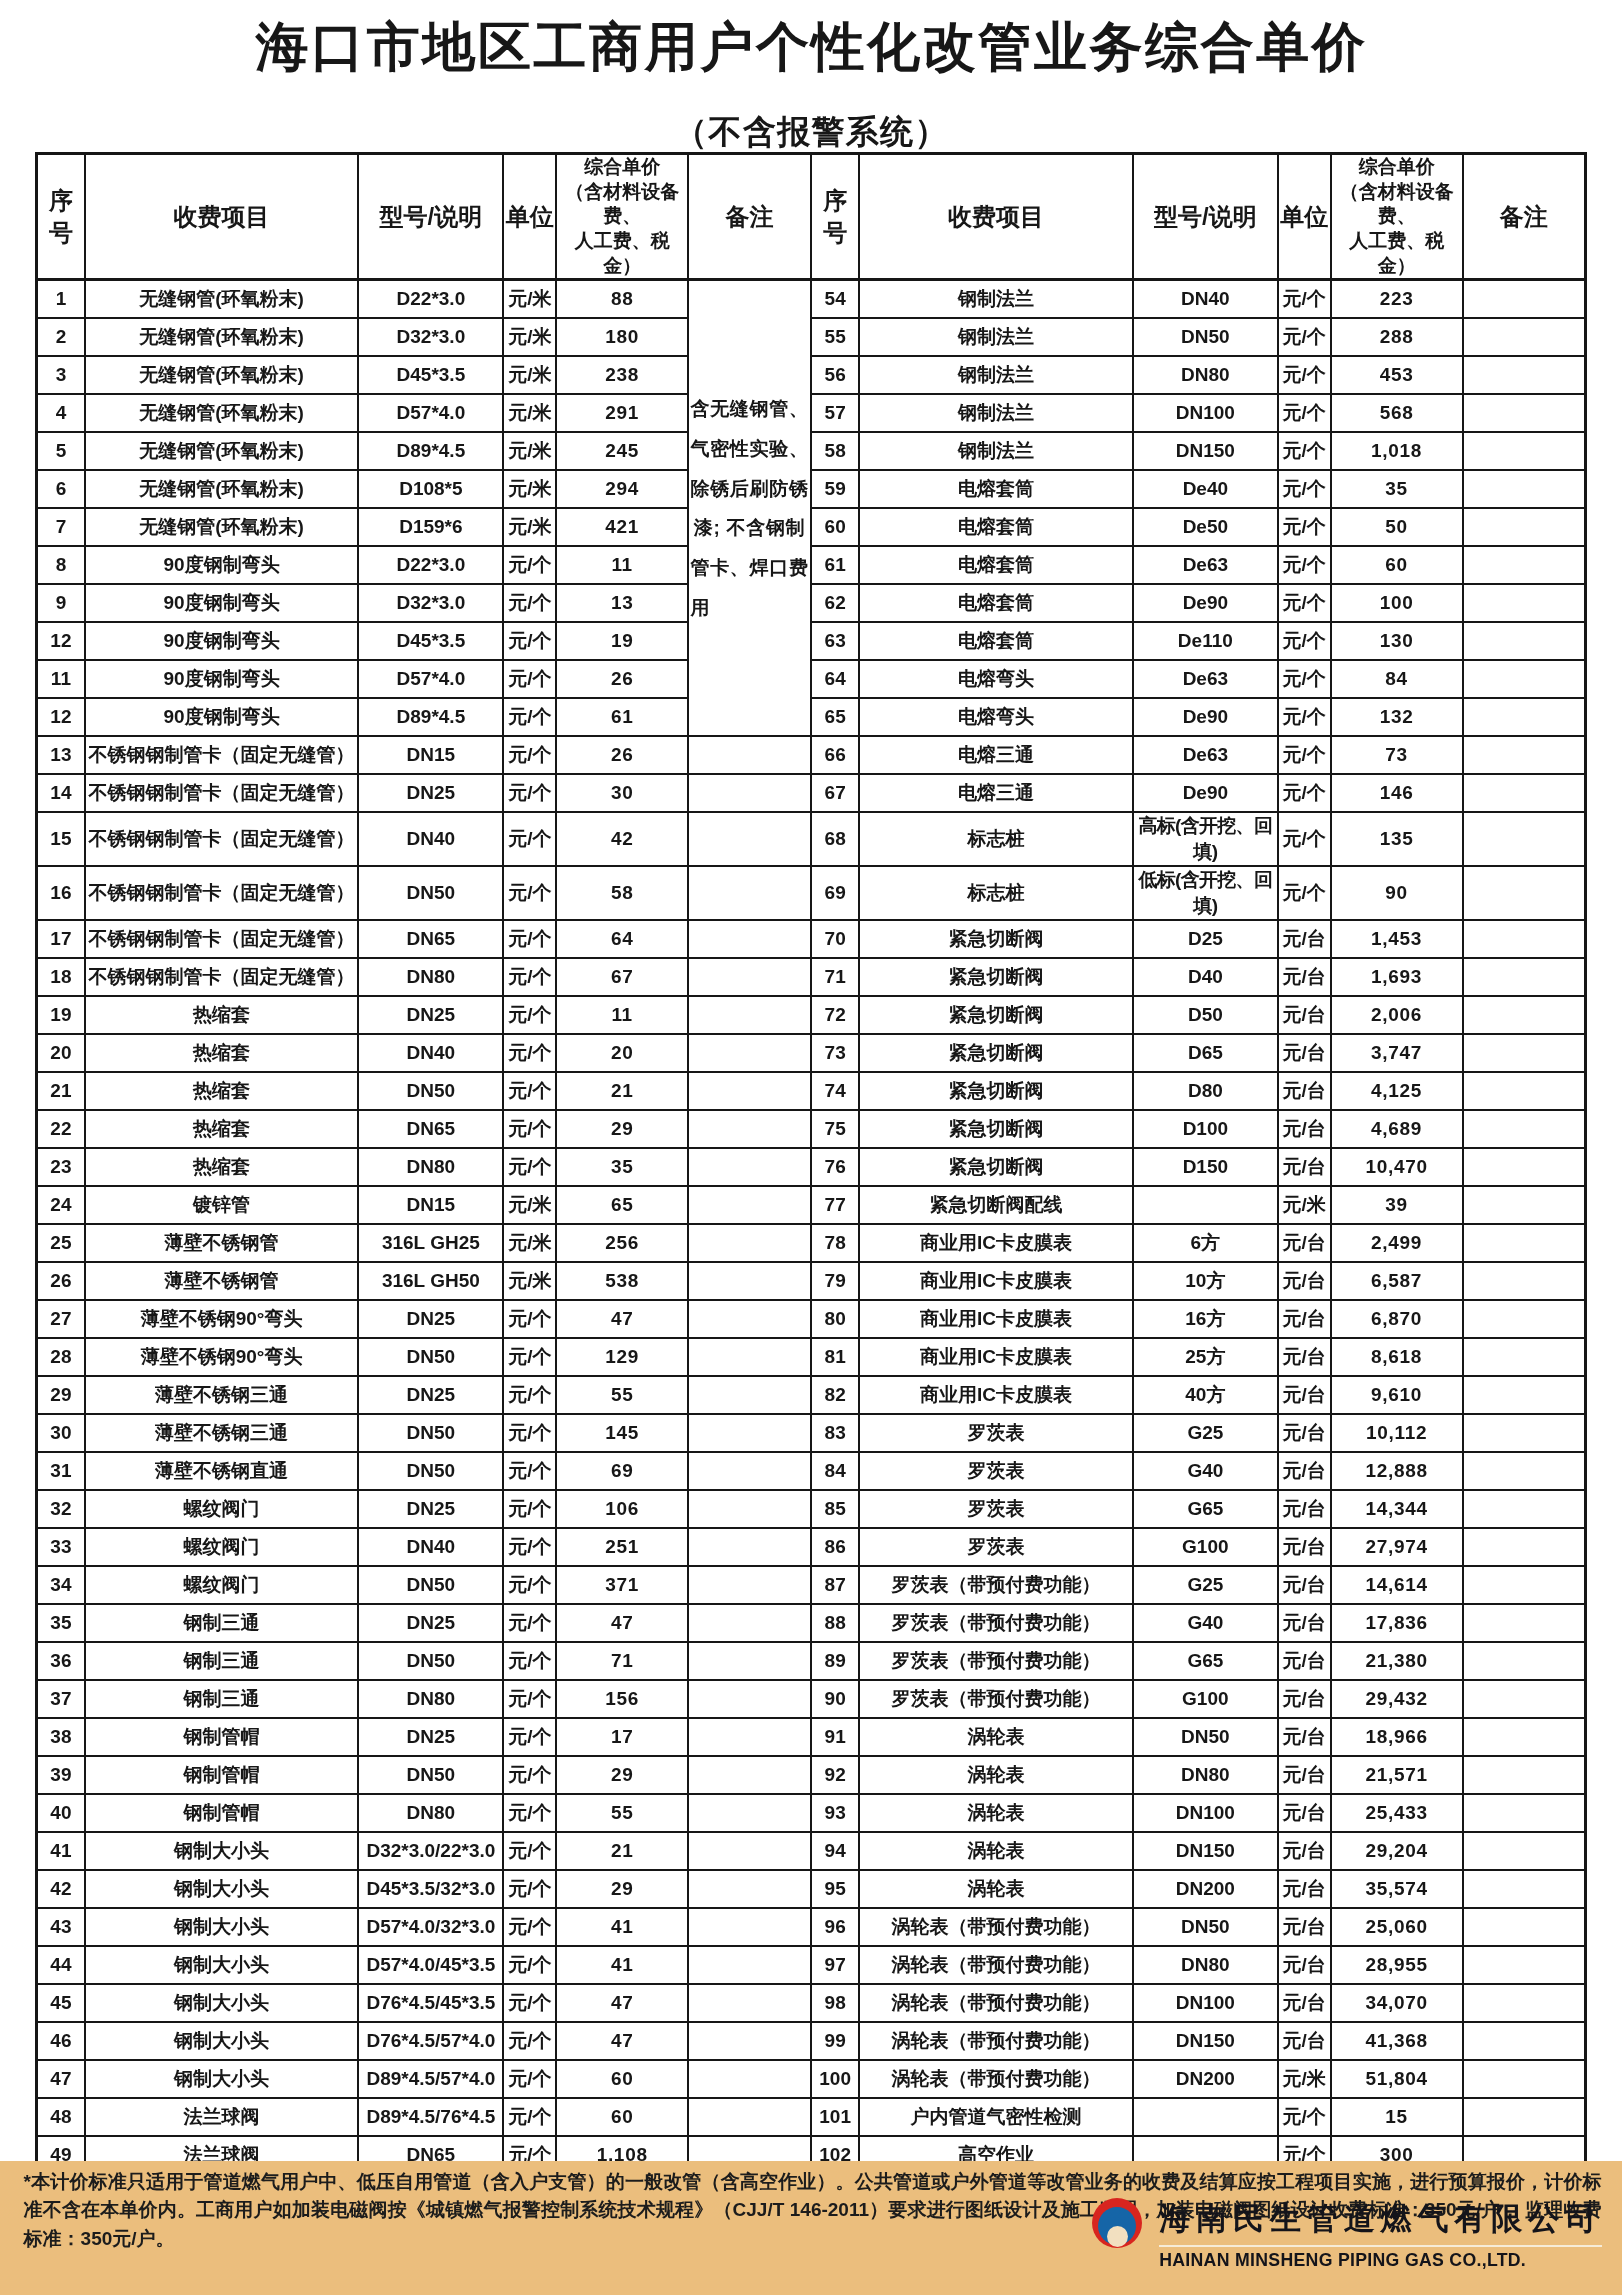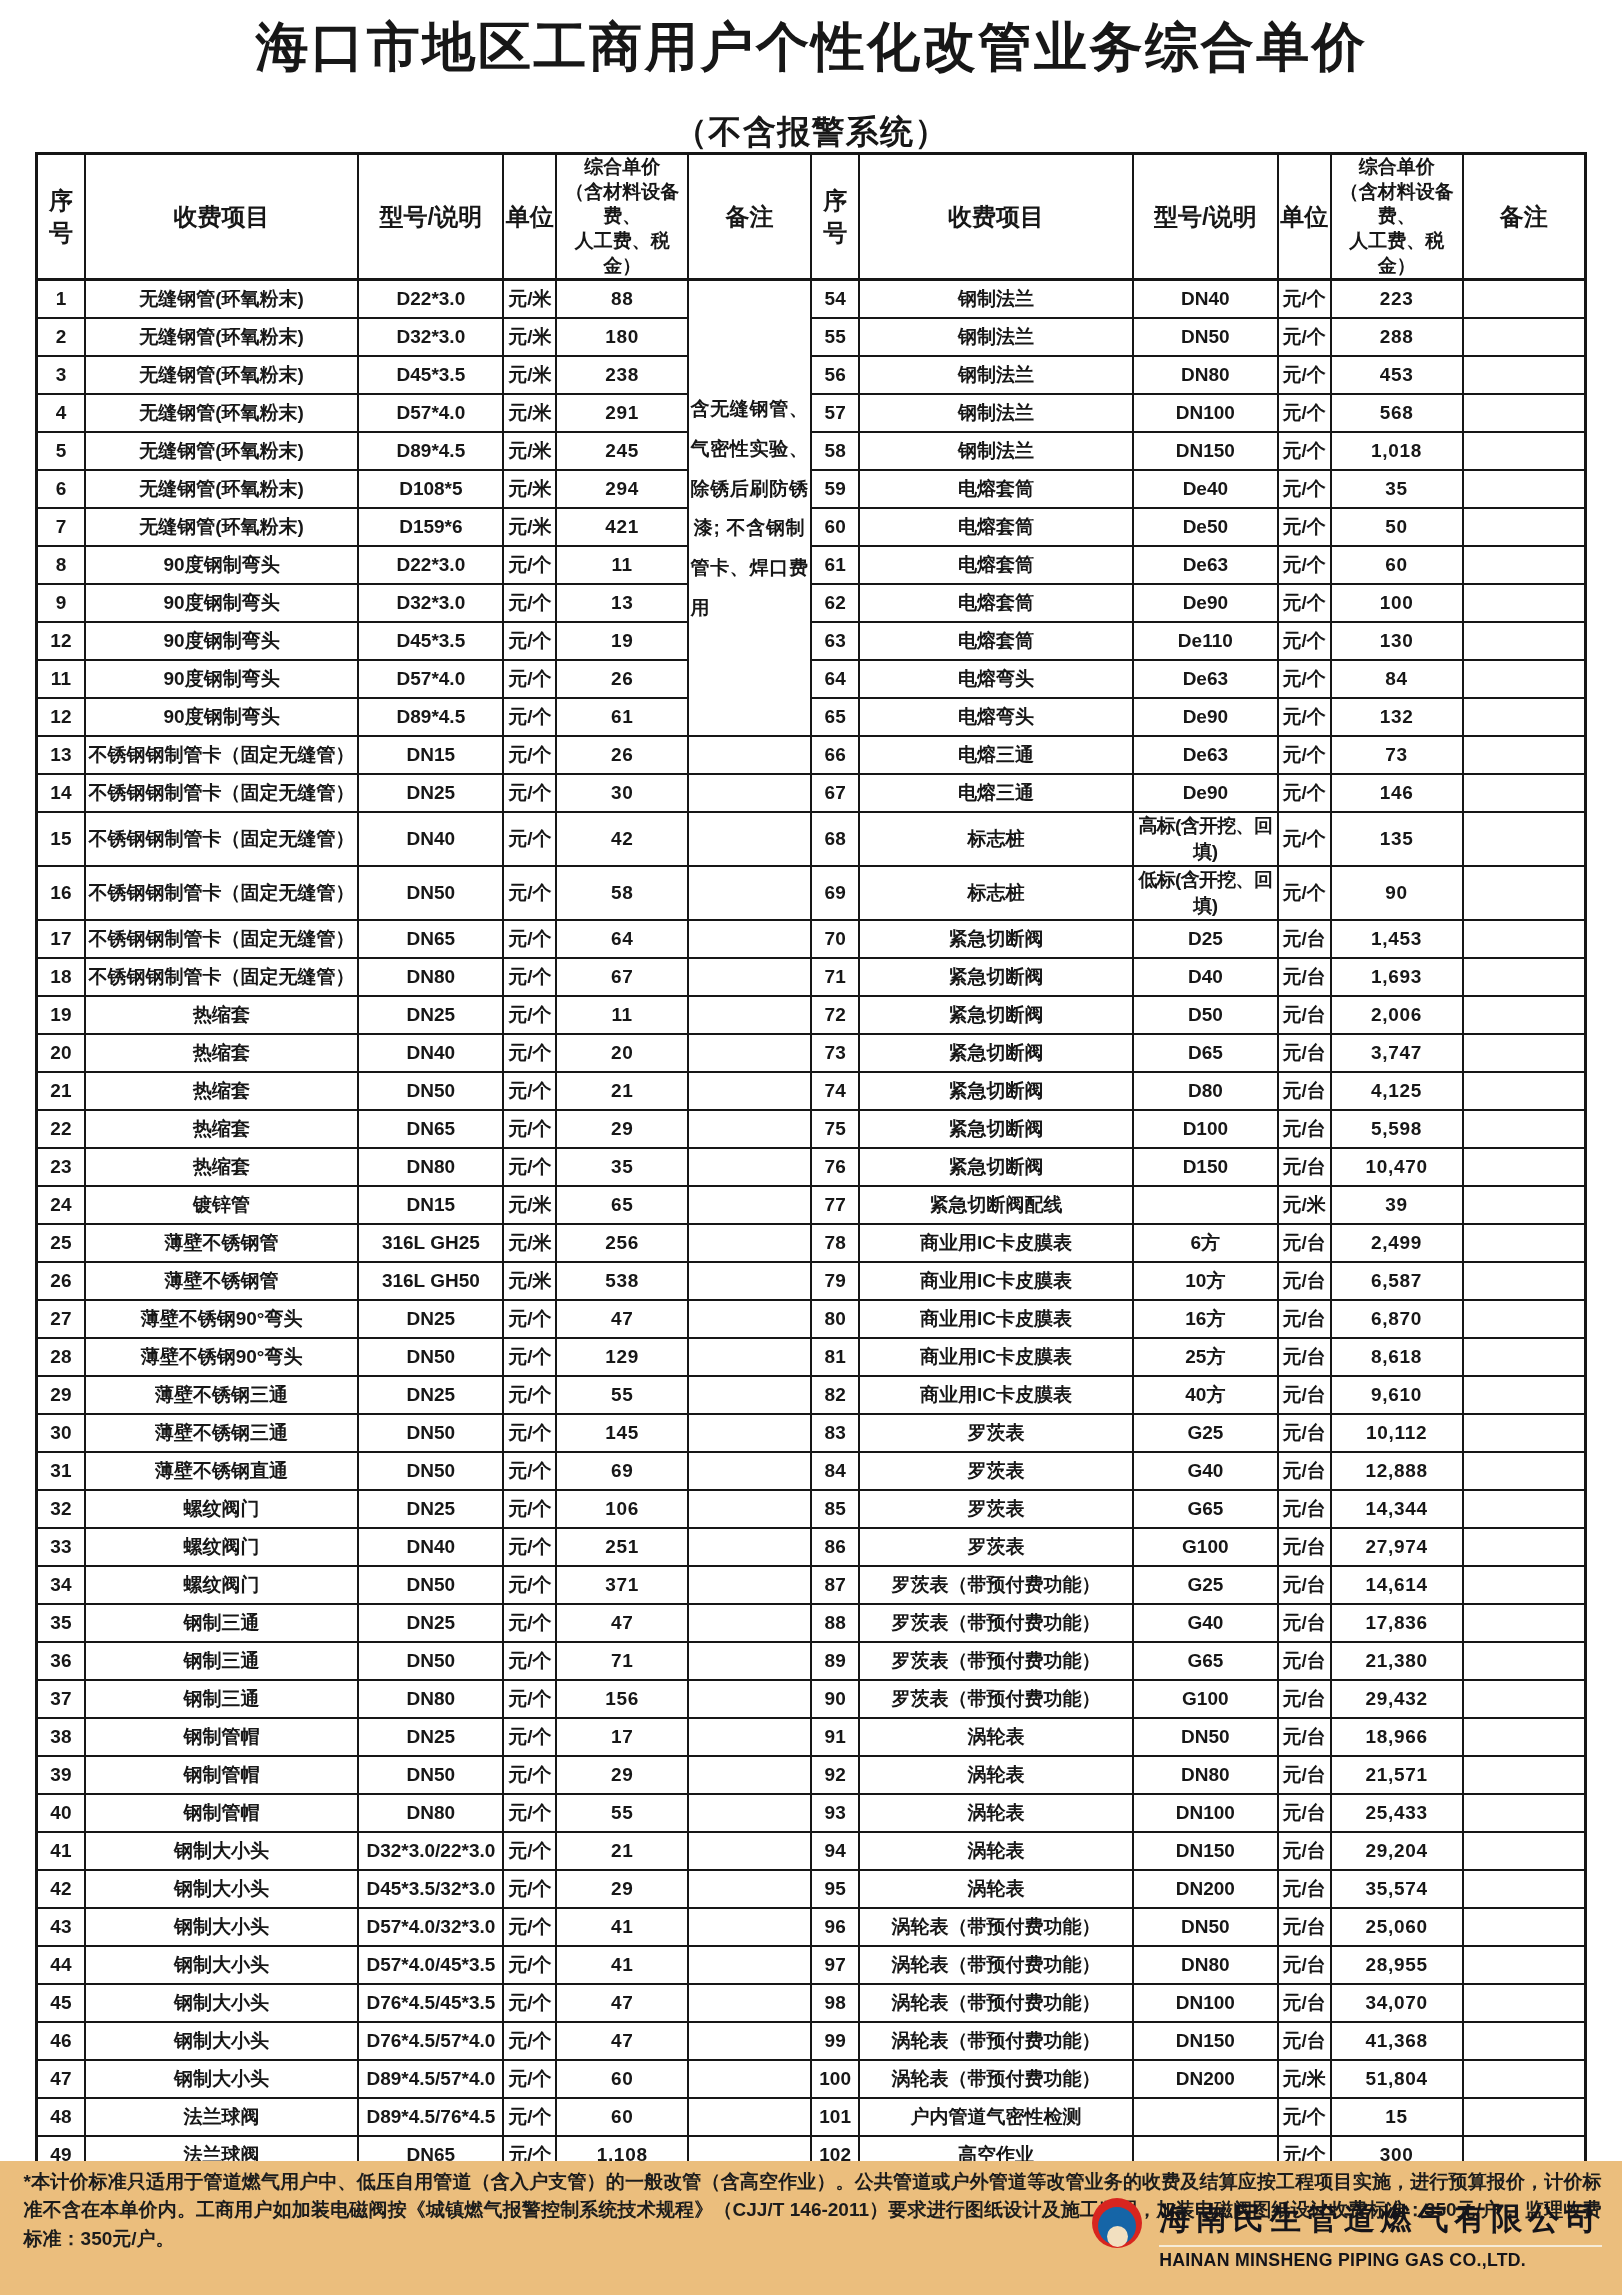--- a/index.html
+++ b/index.html
@@ -396,21 +396,21 @@
         <td class="c-no">22</td>
         <td class="c-item">热缩套</td>
         <td class="c-model">DN65</td>
         <td class="c-unit">元/个</td>
         <td class="c-price">29</td>
         <td class="c-remark"></td>
         <td class="c-no">75</td>
         <td class="c-item">紧急切断阀</td>
         <td class="c-model">D100</td>
         <td class="c-unit">元/台</td>
-        <td class="c-price">5,598</td>
+        <td class="c-price">4,689</td>
         <td class="c-remark"></td>
       </tr>
       <tr>
         <td class="c-no">23</td>
         <td class="c-item">热缩套</td>
         <td class="c-model">DN80</td>
         <td class="c-unit">元/个</td>
         <td class="c-price">35</td>
         <td class="c-remark"></td>
         <td class="c-no">76</td>

